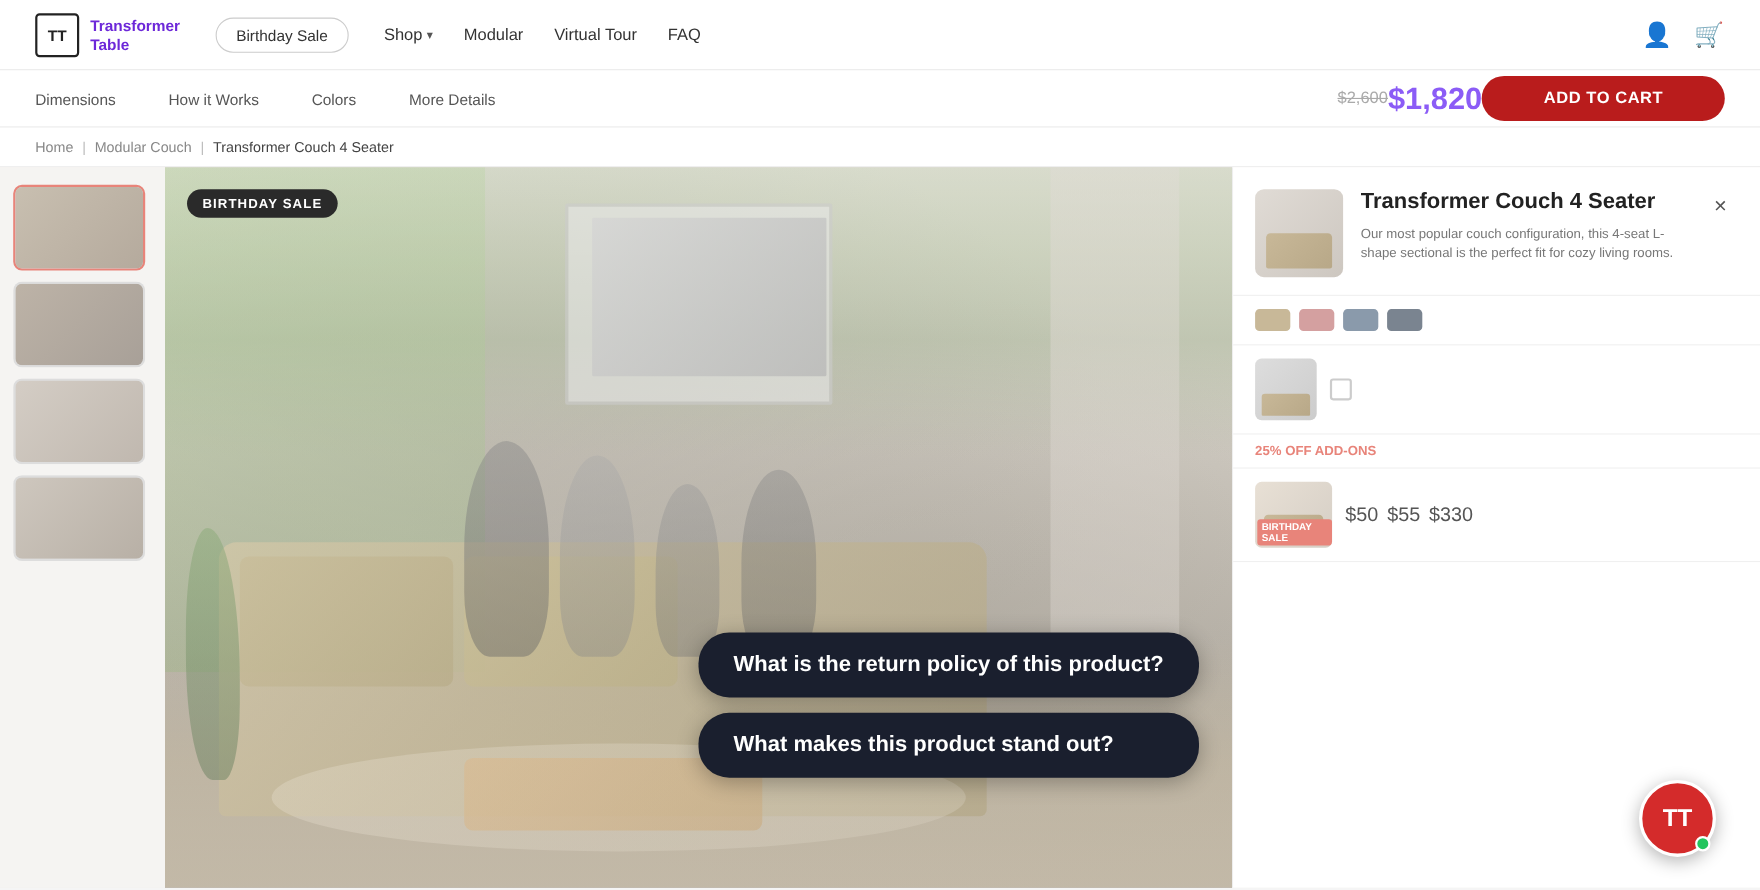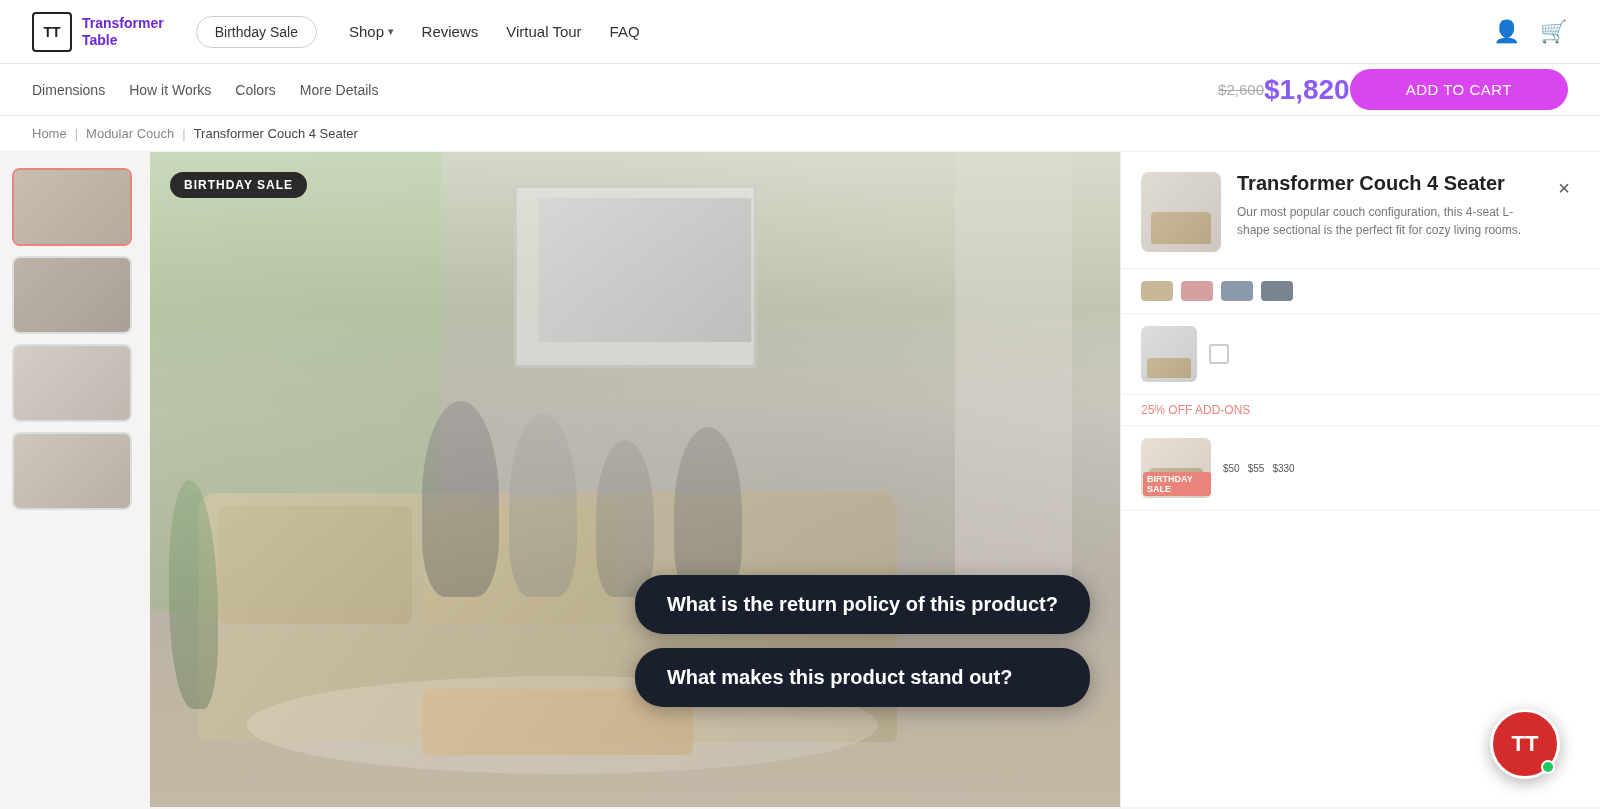--- a/index.html
+++ b/index.html
@@ -29,28 +29,28 @@
     .chevron { font-size: 11px; color: #555; }
     .top-nav-right { display: flex; align-items: center; gap: 20px; }
     .nav-icon { font-size: 22px; color: #444; cursor: pointer; }
 
     
     .secondary-nav {
       display: flex; align-items: center; justify-content: space-between;
       background: #fff; border-bottom: 1px solid #e5e5e5;
       padding: 0 32px; height: 52px;
     }
-    .secondary-nav-links { display: flex; align-items: center; gap: 24px; }
+    .secondary-nav-links { display: flex; align-items: center; gap: 48px; }
     .sec-nav-link { font-size: 14px; color: #555; cursor: pointer; }
     .secondary-nav-right { display: flex; align-items: center; }
     .old-price { font-size: 15px; color: #aaa; text-decoration: line-through; }
     .new-price { font-size: 28px; font-weight: 700; color: #8b5cf6; }
     .add-to-cart-btn {
-      background: #d946ef; color: #fff; border: none; border-radius: 24px;
-      padding: 12px 56px; font-size: 15px; font-weight: 400; cursor: pointer;
+      background: #b91c1c; color: #fff; border: none; border-radius: 24px;
+      padding: 12px 56px; font-size: 15px; font-weight: 700; cursor: pointer;
       letter-spacing: 0.5px;
     }
 
     
     .breadcrumb {
       display: flex; align-items: center; gap: 8px;
       padding: 10px 32px; background: #fff; font-size: 13px; color: #888;
       border-bottom: 1px solid #eee;
     }
     .breadcrumb a { color: #888; text-decoration: none; }
@@ -240,21 +240,21 @@
       <div class="logo-box">TT</div>
       <div class="logo-text" style="white-space:pre-line">Transformer
 Table</div>
     </div>
     <button class="birthday-sale-btn">Birthday Sale</button>
     <div class="nav-links">
       <a class="nav-link nav-link-dropdown">
         <span>Shop</span>
         <span class="chevron">▾</span>
       </a>
-      <a class="nav-link">Reviews</a>
+      <a class="nav-link">Modular</a>
       <a class="nav-link">Virtual Tour</a>
       <a class="nav-link">FAQ</a>
     </div>
   </div>
   <div class="top-nav-right">
     <span class="nav-icon">👤</span>
     <span class="nav-icon">🛒</span>
   </div>
 </nav>
 
@@ -357,29 +357,29 @@
       <div class="color-swatch" style="background:#7a8490;"></div>
     </div>
 
     <div class="product-option">
       <div class="option-thumb">
         <div class="option-couch"></div>
       </div>
       <div class="checkbox-icon"></div>
     </div>
 
-    <div style="padding:8px 20px;font-size:12px;color:#e8847a;font-weight:400;border-bottom:1px solid #f0f0f0;">25% OFF ADD-ONS</div>
+    <div style="padding:8px 20px;font-size:12px;color:#e8847a;font-weight:700;border-bottom:1px solid #f0f0f0;">25% OFF ADD-ONS</div>
 
     <div class="bottom-product">
       <div class="bottom-product-thumb">
         <div class="bottom-couch"></div>
         <div class="bottom-badge">BIRTHDAY SALE</div>
       </div>
       <div class="option-info">
-        <div style="display:flex;gap:8px;font-size:10px;color:#555;">
+        <div style="display:flex;gap:8px;font-size:18px;color:#555;">
           <span>$50</span>
           <span>$55</span>
           <span>$330</span>
         </div>
       </div>
     </div>
   </div>
 </div>
 
 <div class="chatbot-btn" style="position:fixed;bottom:30px;right:40px;z-index:200;">

